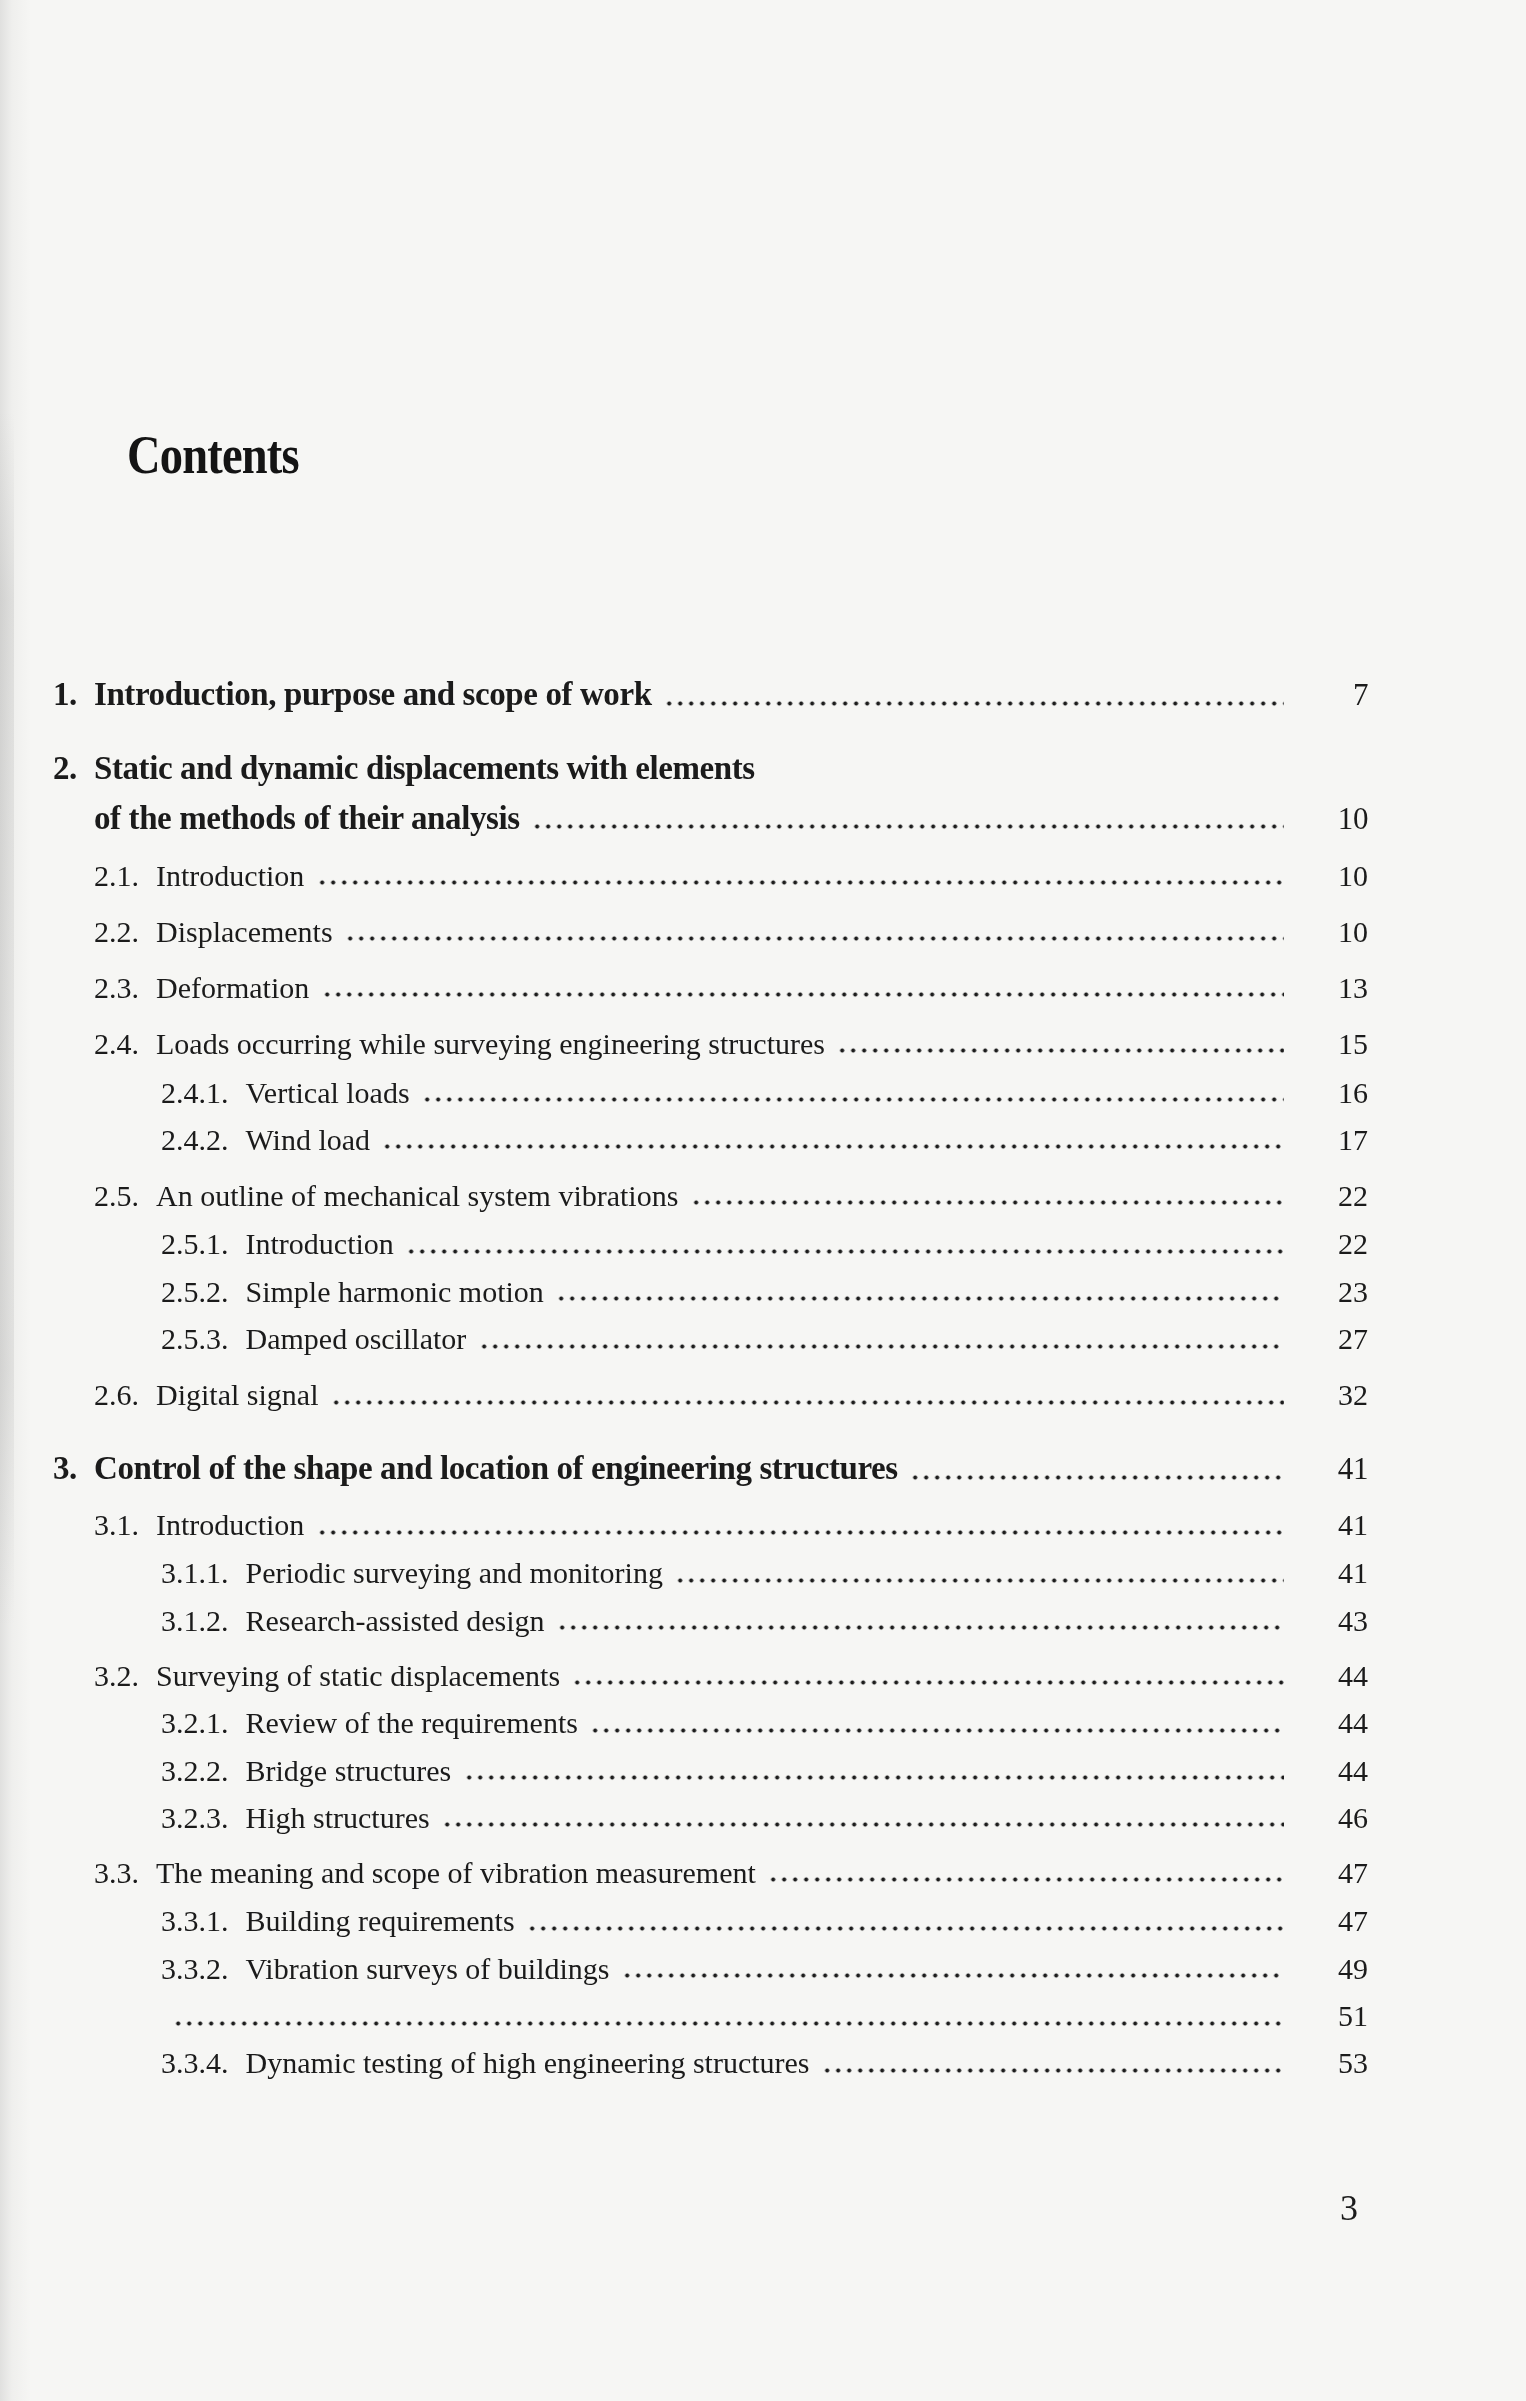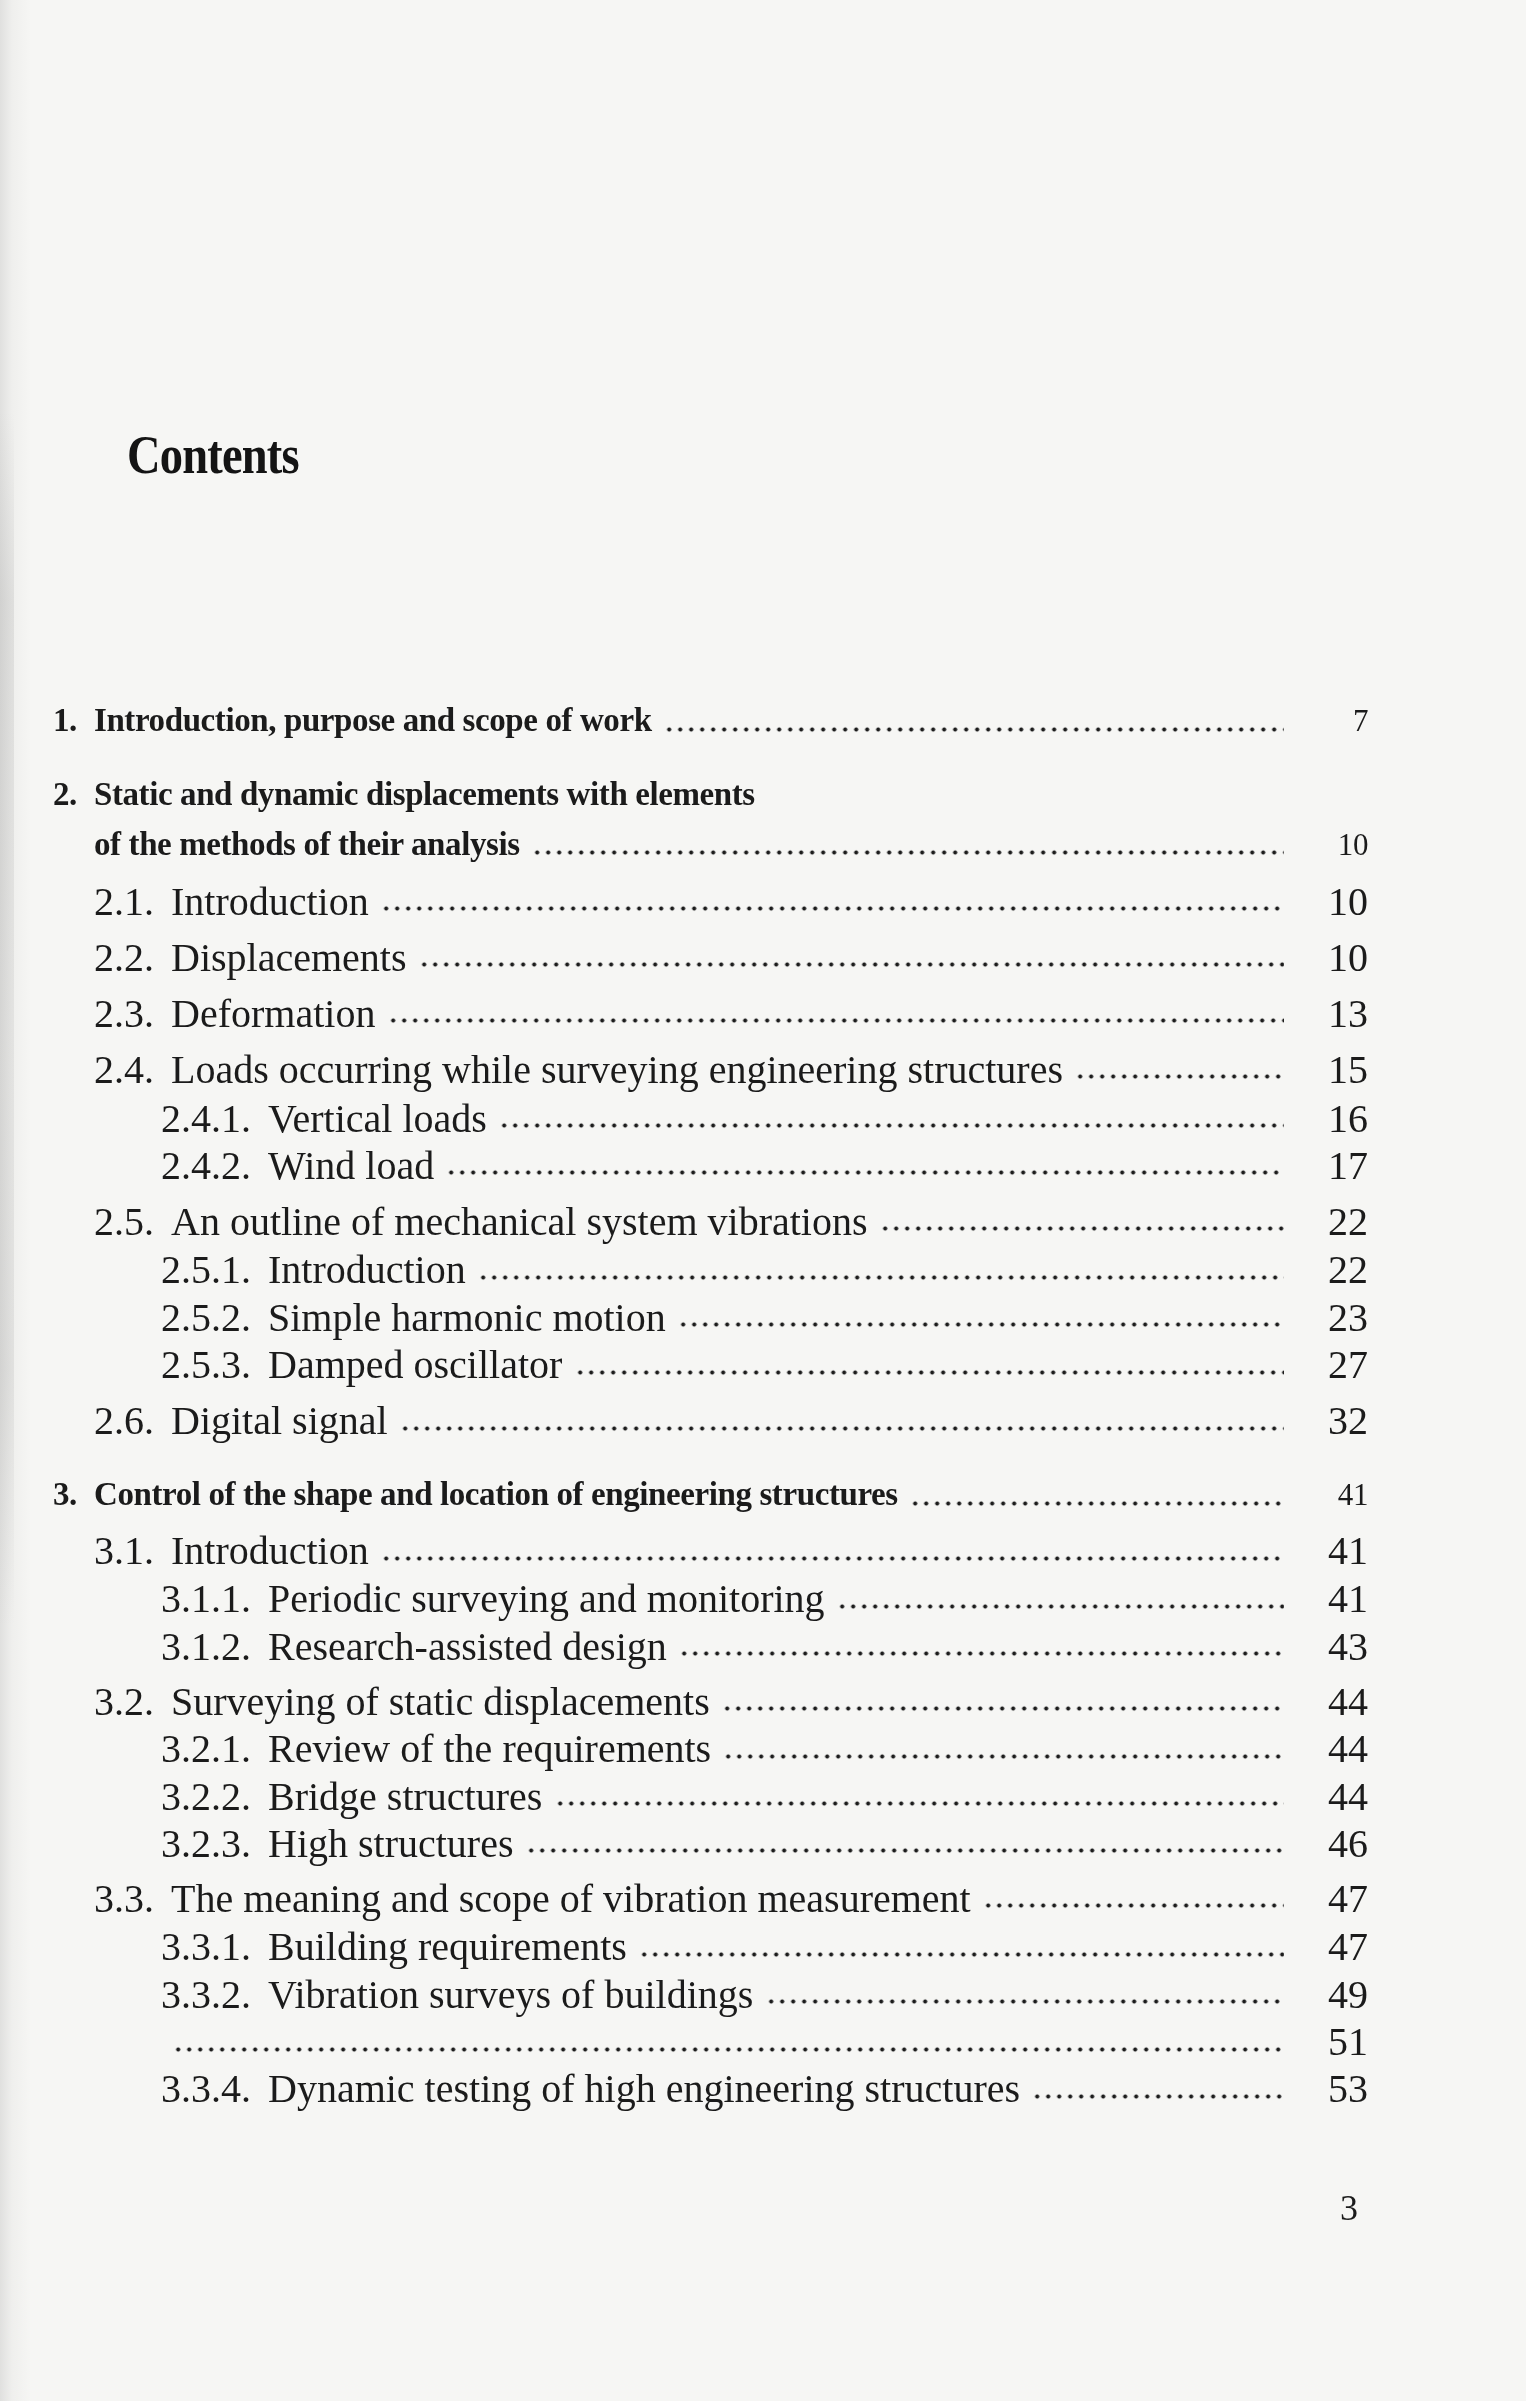--- a/index.html
+++ b/index.html
@@ -34,27 +34,27 @@
     font-weight: 700;
     line-height: 1;
     letter-spacing: -0.9px;
     transform: scaleX(0.86);
     transform-origin: left top;
     color: #141414;
   }
   .toc {
     position: absolute;
     left: 53px;
-    top: 700px;
+    top: 674px;
     width: 1315px; 
   }
   .row {
     display: flex;
     align-items: baseline;
-    font-size: 40px;
+    font-size: 30px;
     line-height: 38px;
     white-space: nowrap;
   }
   .row.ch { font-size: 33px; line-height: 41px; }
   .row.ch .t, .row.ch .pg { font-weight: 700; letter-spacing: -0.4px; }
   .row.ch .pg { font-weight: 400; font-size: 31px; }
   .t { white-space: nowrap; }
   .lbl { margin-right: 17px; }
   .lvl2 { padding-left: 41px; }
   .lvl3 { padding-left: 108px; }

